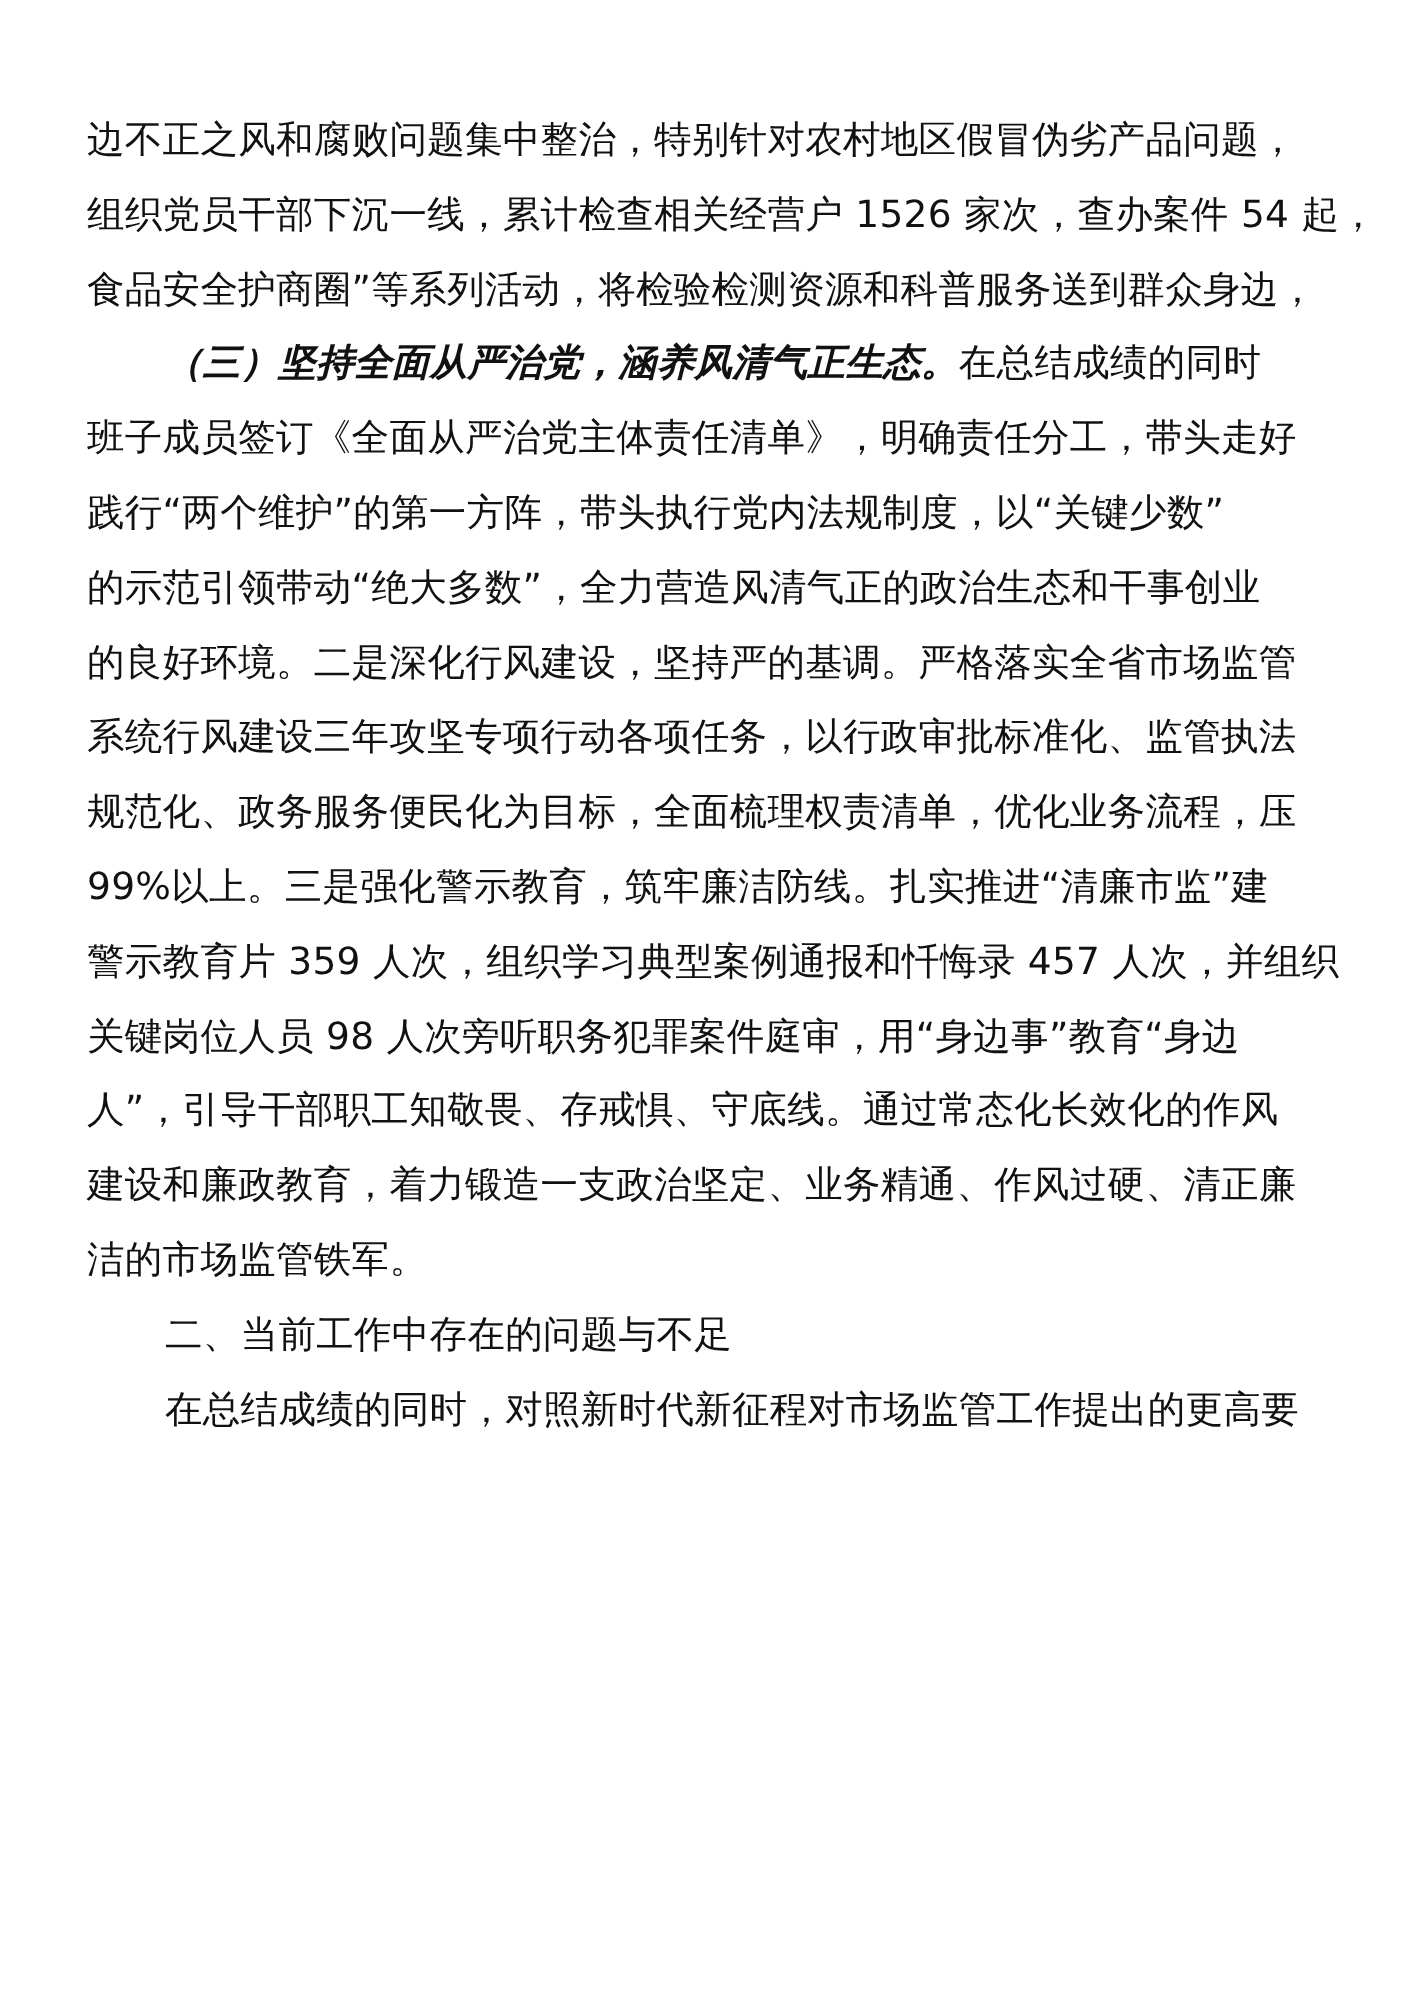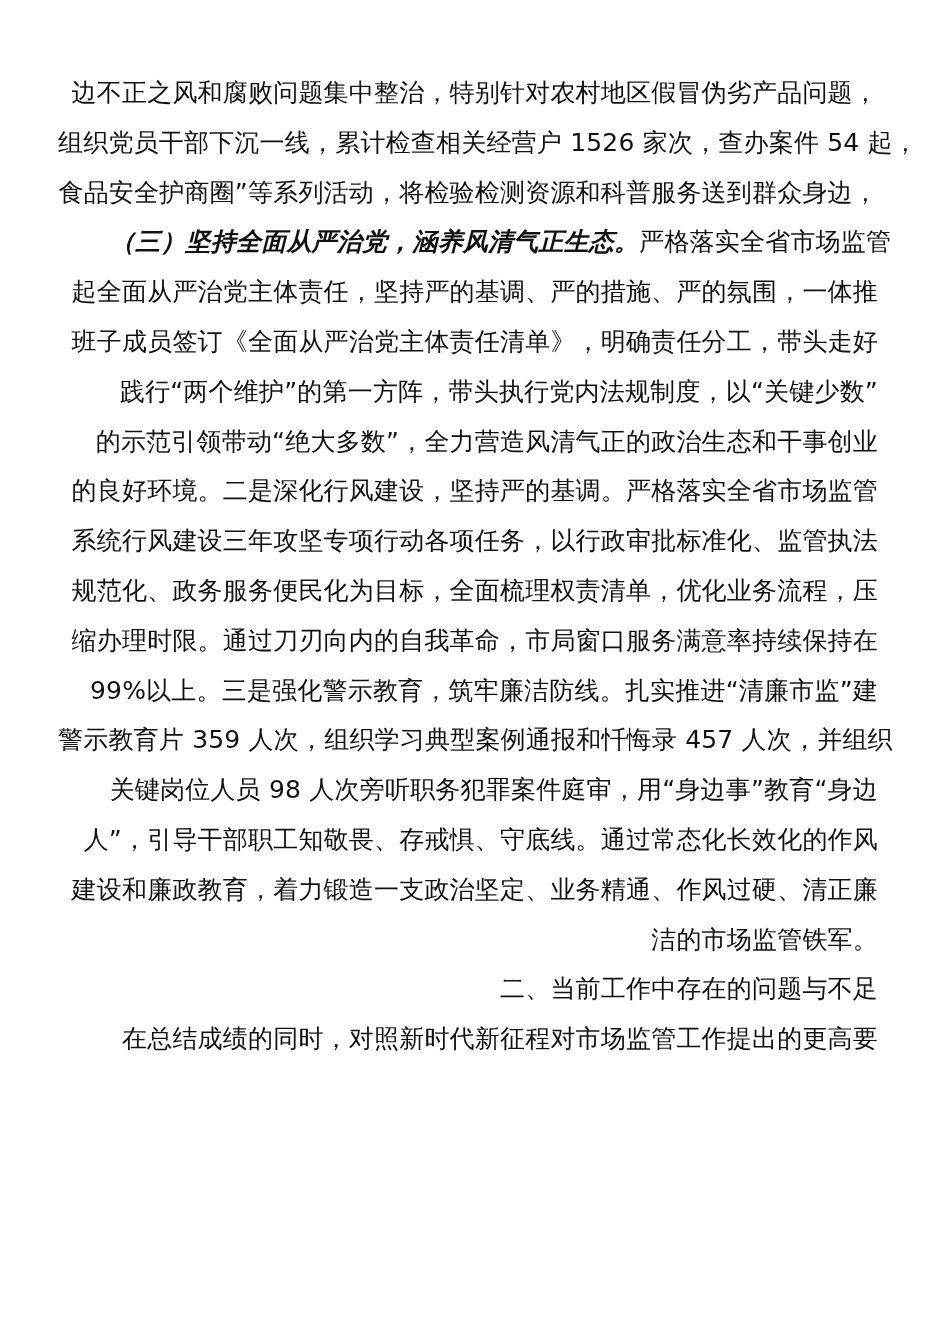--- a/index.html
+++ b/index.html
@@ -13,21 +13,20 @@
       overflow: hidden;
       position: relative;
       font-family: "DejaVu Sans", "Liberation Sans", sans-serif;
       color: #111111;
     }
     .page {
       position: absolute;
       left: 58px;
       top: 68px;
       width: 820px;
-      text-align: right;
     }
     .line {
       height: 49.8px;
       line-height: 49.8px;
       font-size: 25px;
       white-space: nowrap;
       letter-spacing: 0.2px;
     }
     .indent {
       padding-left: 52px;
@@ -39,30 +38,28 @@
   </style>
 </head>
 <body>
 
 <div class="page">
   <div class="line">边不正之风和腐败问题集中整治，特别针对农村地区假冒伪劣产品问题，</div>
   <div class="line">组织党员干部下沉一线，累计检查相关经营户 1526 家次，查办案件 54 起，</div>
   <div class="line">食品安全护商圈”等系列活动，将检验检测资源和科普服务送到群众身边，</div>
 
   <div class="line indent">
-    <span class="bold">（三）坚持全面从严治党，涵养风清气正生态。</span><span>严格落实全省市场监管</span>
+    <span class="bold">（三）坚持全面从严治党，涵养风清气正生态。</span><span>在总结成绩的同时</span>
   </div>
-  <div class="line">起全面从严治党主体责任，坚持严的基调、严的措施、严的氛围，一体推</div>
   <div class="line">班子成员签订《全面从严治党主体责任清单》，明确责任分工，带头走好</div>
   <div class="line">践行“两个维护”的第一方阵，带头执行党内法规制度，以“关键少数”</div>
   <div class="line">的示范引领带动“绝大多数”，全力营造风清气正的政治生态和干事创业</div>
   <div class="line">的良好环境。二是深化行风建设，坚持严的基调。严格落实全省市场监管</div>
   <div class="line">系统行风建设三年攻坚专项行动各项任务，以行政审批标准化、监管执法</div>
   <div class="line">规范化、政务服务便民化为目标，全面梳理权责清单，优化业务流程，压</div>
-  <div class="line">缩办理时限。通过刀刃向内的自我革命，市局窗口服务满意率持续保持在</div>
   <div class="line">99%以上。三是强化警示教育，筑牢廉洁防线。扎实推进“清廉市监”建</div>
   <div class="line">警示教育片 359 人次，组织学习典型案例通报和忏悔录 457 人次，并组织</div>
   <div class="line">关键岗位人员 98 人次旁听职务犯罪案件庭审，用“身边事”教育“身边</div>
   <div class="line">人”，引导干部职工知敬畏、存戒惧、守底线。通过常态化长效化的作风</div>
   <div class="line">建设和廉政教育，着力锻造一支政治坚定、业务精通、作风过硬、清正廉</div>
   <div class="line">洁的市场监管铁军。</div>
 
   <div class="line indent">二、当前工作中存在的问题与不足</div>
   <div class="line indent">在总结成绩的同时，对照新时代新征程对市场监管工作提出的更高要</div>
 </div>

